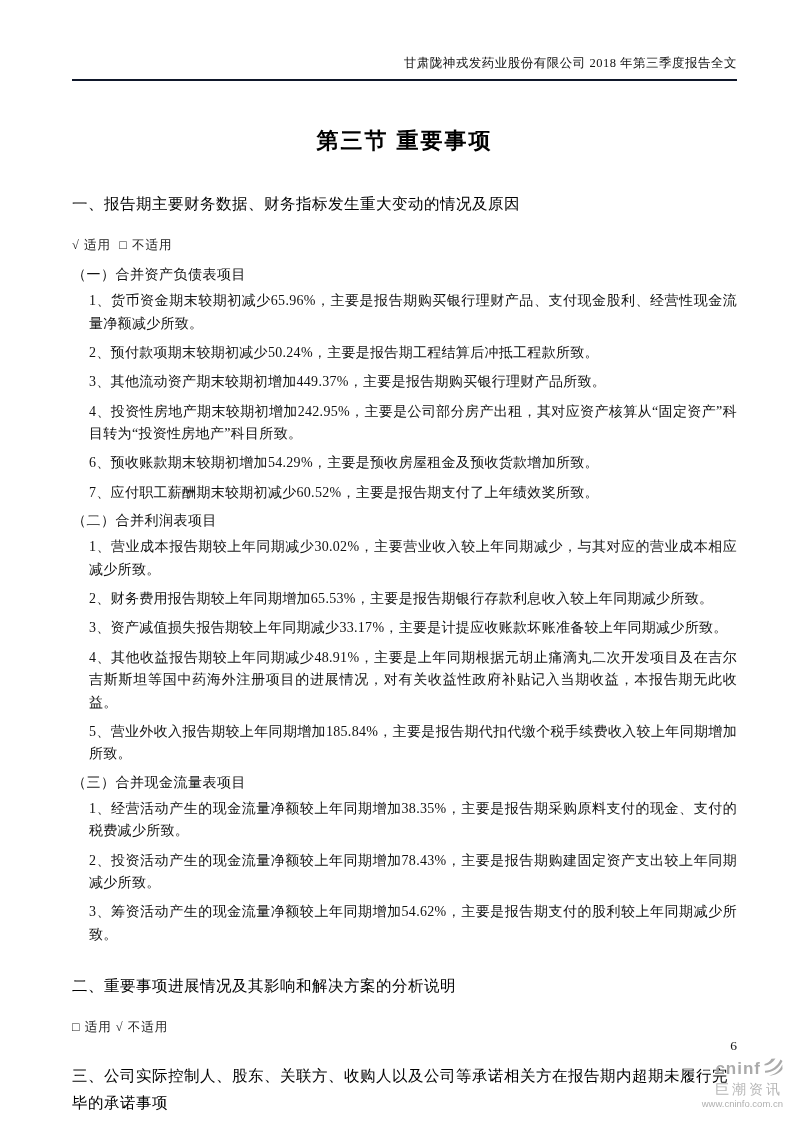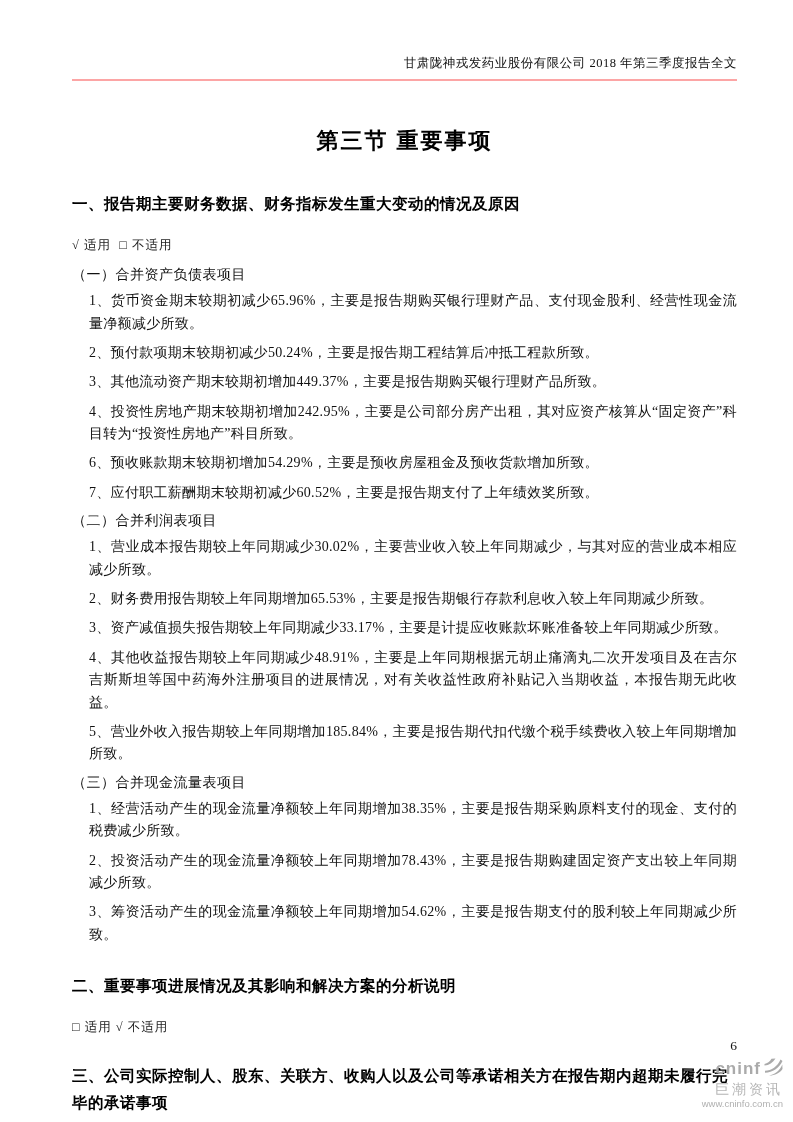--- a/index.html
+++ b/index.html
@@ -3,32 +3,32 @@
 <meta charset="utf-8">
 <style>
   html,body { margin:0; padding:0; background:#fff; }
   .page {
     position:relative; width:793px; height:1122px; background:#ffffff;
     font-family:"Liberation Serif","DejaVu Serif",serif; color:#111; overflow:hidden;
   }
   .header {
     position:absolute; top:55px; left:72px; right:56px;
     text-align:right; font-size:12.5px; color:#111;
-    padding-bottom:7px; border-bottom:2px solid #fca5a5;
+    padding-bottom:7px; border-bottom:2px solid #0f172a;
     letter-spacing:0.5px;
   }
   .content { position:absolute; top:118px; left:72px; right:56px; }
   .doc-title {
     font-family:"Liberation Sans","DejaVu Sans",sans-serif;
     font-size:22px; font-weight:bold; text-align:center;
     margin:8px 0 34px 0; letter-spacing:2px; color:#000;
   }
   .sec-heading {
     font-family:"Liberation Sans","DejaVu Sans",sans-serif;
-    font-size:15.5px; font-weight:bold; color:#000;
+    font-size:15.5px; font-weight:normal; color:#000;
     margin:26px 0 20px 0; line-height:1.75; letter-spacing:0.5px;
   }
   .applicable {
     font-size:12.5px; color:#222; margin:12px 0 12px 0; white-space:pre-wrap;
     letter-spacing:1px;
   }
   .subhead { font-size:14px; margin:8px 0 6px 0; letter-spacing:0.5px; }
   .body-p {
     font-size:14px; line-height:1.6; text-align:justify;
     margin:5px 0 7px 17px; letter-spacing:0.3px; color:#111;

